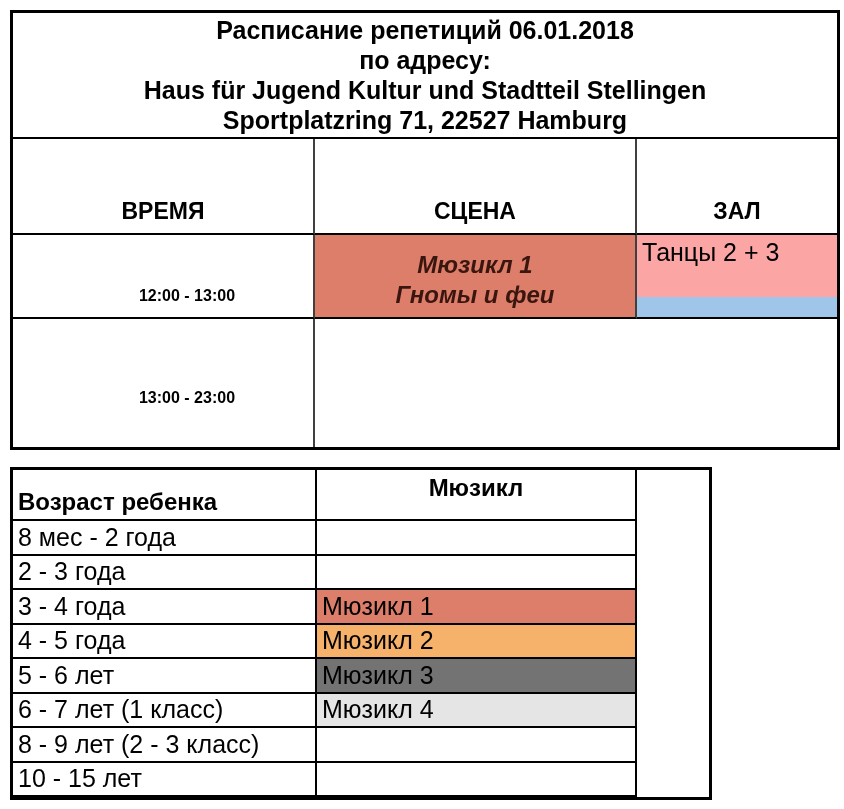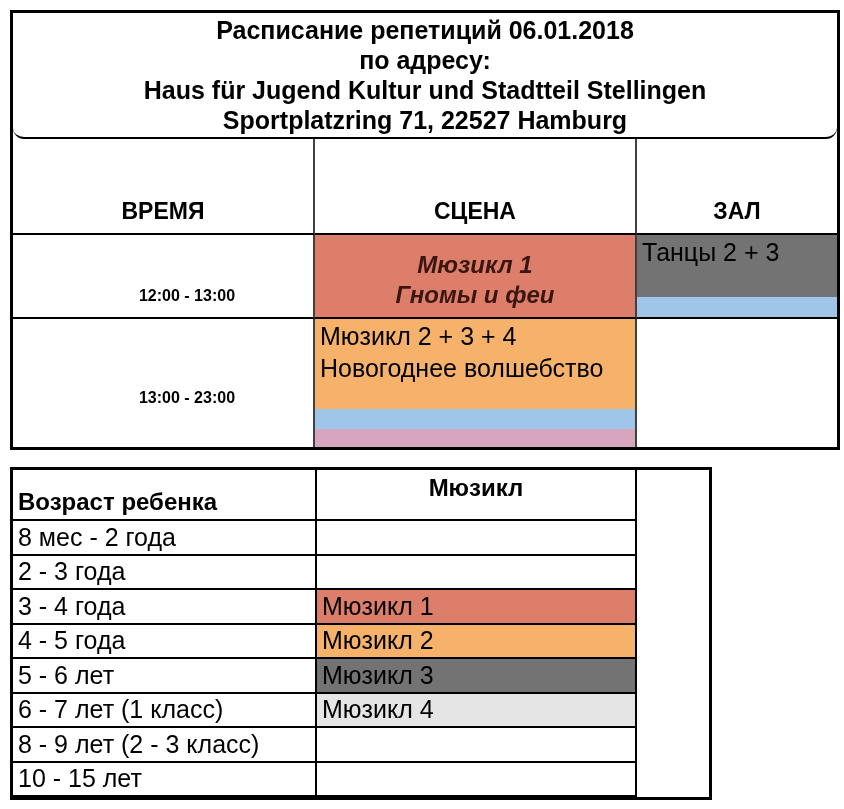--- a/index.html
+++ b/index.html
@@ -23,21 +23,21 @@
     background: #fff;
   }
   .s-cell { border-right: 2px solid #404040; border-bottom: 2px solid #000; overflow: hidden; }
   .last-col { border-right: none; }
   .last-row { border-bottom: none; }
 
   .title-cell {
     grid-column: 1 / span 3;
     display: flex; flex-direction: column; justify-content: center;
     text-align: center;
-    font-weight: bold; font-size: 25px; line-height: 30px; border-radius: 11px;
+    font-weight: bold; font-size: 25px; line-height: 30px;
   }
 
   .col-head {
     display: flex; align-items: flex-end; justify-content: center;
     font-weight: bold; font-size: 23px;
     padding-bottom: 8px;
   }
 
   .time-cell {
     display: flex; align-items: flex-end; justify-content: center;
@@ -100,35 +100,27 @@
     <div class="s-cell col-head">ВРЕМЯ</div>
     <div class="s-cell col-head">СЦЕНА</div>
     <div class="s-cell last-col col-head">ЗАЛ</div>
 
     <div class="s-cell time-cell time-1">12:00 - 13:00</div>
     <div class="s-cell stage-cell-1" style="background-color: rgb(221, 126, 107); color: rgb(58, 22, 15);">
       <div>Мюзикл 1</div>
       <div>Гномы и феи</div>
     </div>
     <div class="s-cell last-col stack">
-      <div class="fill" style="background-color: #737373;">
+      <div class="fill" style="background-color: #fca5a5;">
         <span>Танцы 2 + 3</span>
       </div>
       <div class="stripe-20" style="background-color: rgb(159, 197, 232);"></div>
     </div>
 
     <div class="s-cell last-row time-cell time-2">13:00 - 23:00</div>
-    <div class="s-cell last-row stack">
-      <div class="fill" style="background-color: rgb(246, 178, 107);">
-        <div>Мюзикл 2 + 3 + 4</div>
-        <div>Новогоднее волшебство</div>
-      </div>
-      <div class="stripe-20" style="background-color: rgb(159, 197, 232);"></div>
-      <div class="stripe-18" style="background-color: rgb(213, 166, 189);"></div>
-    </div>
     <div class="s-cell last-col last-row"></div>
   </div>
 
   <div class="ages">
     <div class="a-cell a-head-age">Возраст ребенка</div>
     <div class="a-cell last-col a-head-musical">Мюзикл</div>
 
     <div class="a-cell">8 мес - 2 года</div>
     <div class="a-cell last-col"></div>
 

